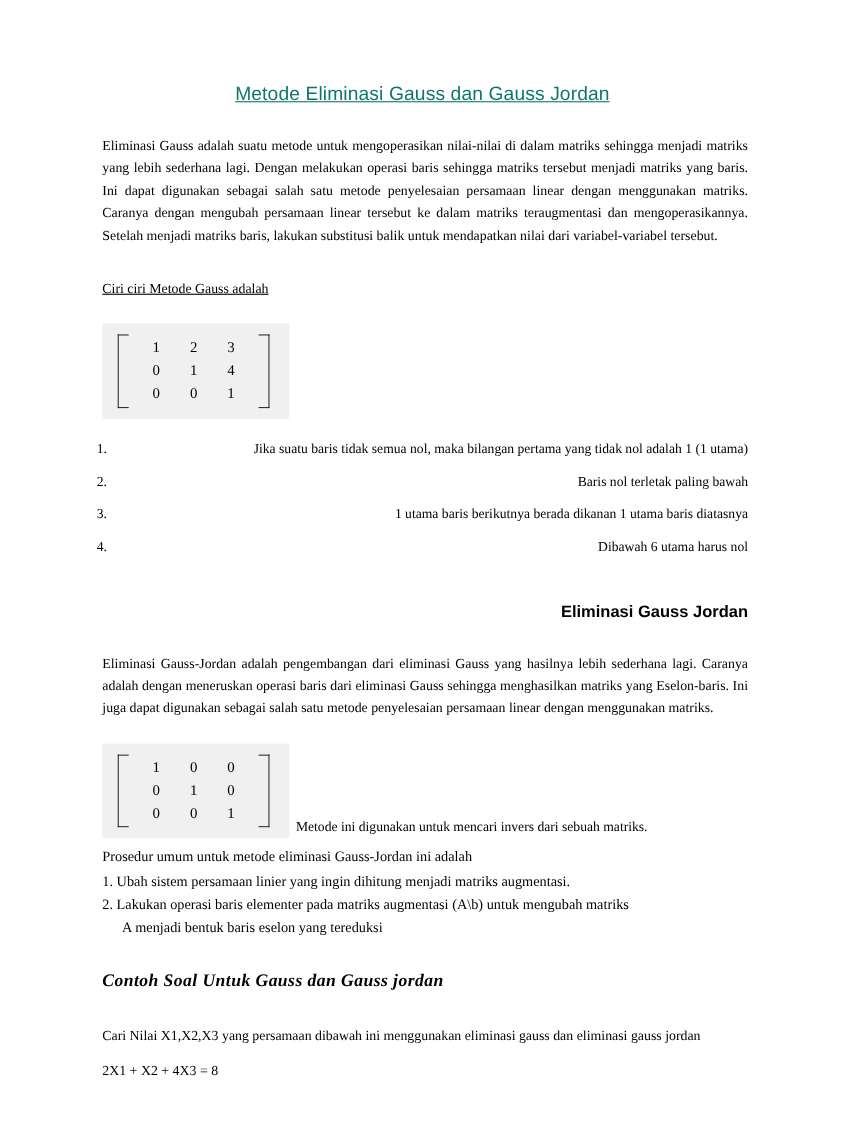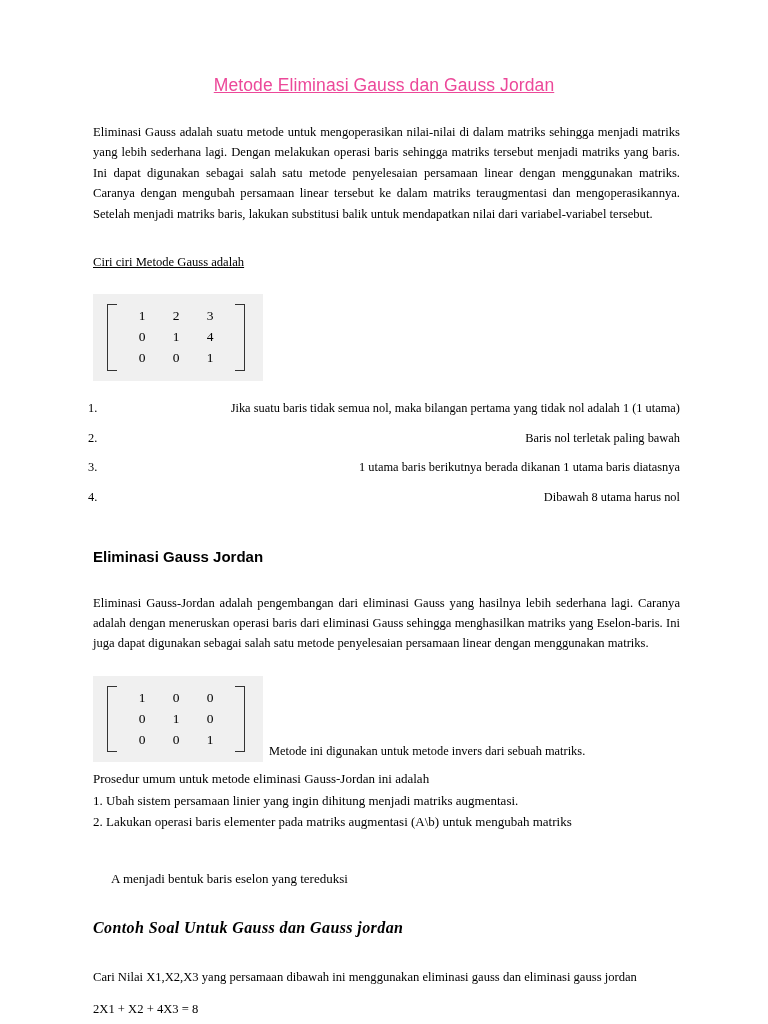--- a/index.html
+++ b/index.html
@@ -21,38 +21,39 @@
     background: #ffffff;
     box-sizing: border-box;
     padding: 75px 88px 0 88px;
     position: relative;
   }
   .doc-title {
     text-align: center;
     font-family: "Liberation Sans", sans-serif;
     font-size: 17.5px;
     font-weight: 400;
-    color: #ec4899;
+    color: #0f766e;
     text-decoration: underline;
     margin: 0 0 26px 0;
     letter-spacing: 0.1px;
   }
   .h2 {
     font-family: "Liberation Serif", serif;
     font-size: 13.5px;
     font-weight: bold;
     margin: 0 0 22px 0;
     padding-left: 5px;
   }
   .h2.big {
     font-family: "Liberation Sans", sans-serif;
     font-size: 15px;
     font-weight: bold;
     margin: 0 0 28px 0;
     padding-left: 5px;
+    text-align: right;
   }
   .h2.contoh {
     font-family: "Liberation Serif", serif;
     font-size: 16px;
     font-weight: bold;
     font-style: italic;
     letter-spacing: 0.4px;
     margin: 0 0 30px 0;
     padding-left: 5px;
   }
@@ -135,21 +136,20 @@
   }
   .prosedur {
     font-size: 13px;
     line-height: 1.62;
     padding-left: 5px;
     margin: 0;
   }
   .indent-sub {
     padding-left: 18px;
     display: block;
-    margin-top: 36px;
   }
   .matrix-inline-row {
     display: flex;
     align-items: flex-end;
   }
   .matrix-inline-text {
     font-size: 12.4px;
     padding: 0 0 8px 6px;
     line-height: 1.4;
   }
@@ -205,21 +205,21 @@
     <li class="num-item">
       <span class="num-marker">2.</span>
       <span class="num-text">Baris nol terletak paling bawah</span>
     </li>
     <li class="num-item">
       <span class="num-marker">3.</span>
       <span class="num-text">1 utama baris berikutnya berada dikanan 1 utama baris diatasnya</span>
     </li>
     <li class="num-item">
       <span class="num-marker">4.</span>
-      <span class="num-text">Dibawah 8 utama harus nol</span>
+      <span class="num-text">Dibawah 6 utama harus nol</span>
     </li>
   </ul>
 
   <div class="spacer-30"></div>
 
   <h2 class="h2 big">Eliminasi Gauss Jordan</h2>
 
   <p class="para">Eliminasi Gauss-Jordan adalah pengembangan dari eliminasi Gauss yang hasilnya lebih sederhana lagi. Caranya adalah dengan meneruskan operasi baris dari eliminasi Gauss sehingga menghasilkan matriks yang Eselon-baris. Ini juga dapat digunakan sebagai salah satu metode penyelesaian persamaan linear dengan menggunakan matriks.</p>
 
   <div class="matrix-inline-row">
@@ -239,21 +239,21 @@
           </div>
           <div class="matrix-row">
             <span class="matrix-cell">0</span>
             <span class="matrix-cell">0</span>
             <span class="matrix-cell">1</span>
           </div>
         </div>
         <div class="bracket right"></div>
       </div>
     </div>
-    <span class="matrix-inline-text">Metode ini digunakan untuk metode invers dari sebuah matriks.</span>
+    <span class="matrix-inline-text">Metode ini digunakan untuk mencari invers dari sebuah matriks.</span>
   </div>
 
   <p class="prosedur">Prosedur umum untuk metode eliminasi Gauss-Jordan ini adalah</p>
   <p class="prosedur">1. Ubah sistem persamaan linier yang ingin dihitung menjadi matriks augmentasi.</p>
   <p class="prosedur">2. Lakukan operasi baris elementer pada matriks augmentasi (A\b) untuk mengubah matriks</p>
   <p class="prosedur">
       <span class="indent-sub">A menjadi bentuk baris eselon yang tereduksi</span>
     </p>
 
   <div class="spacer-30"></div>

